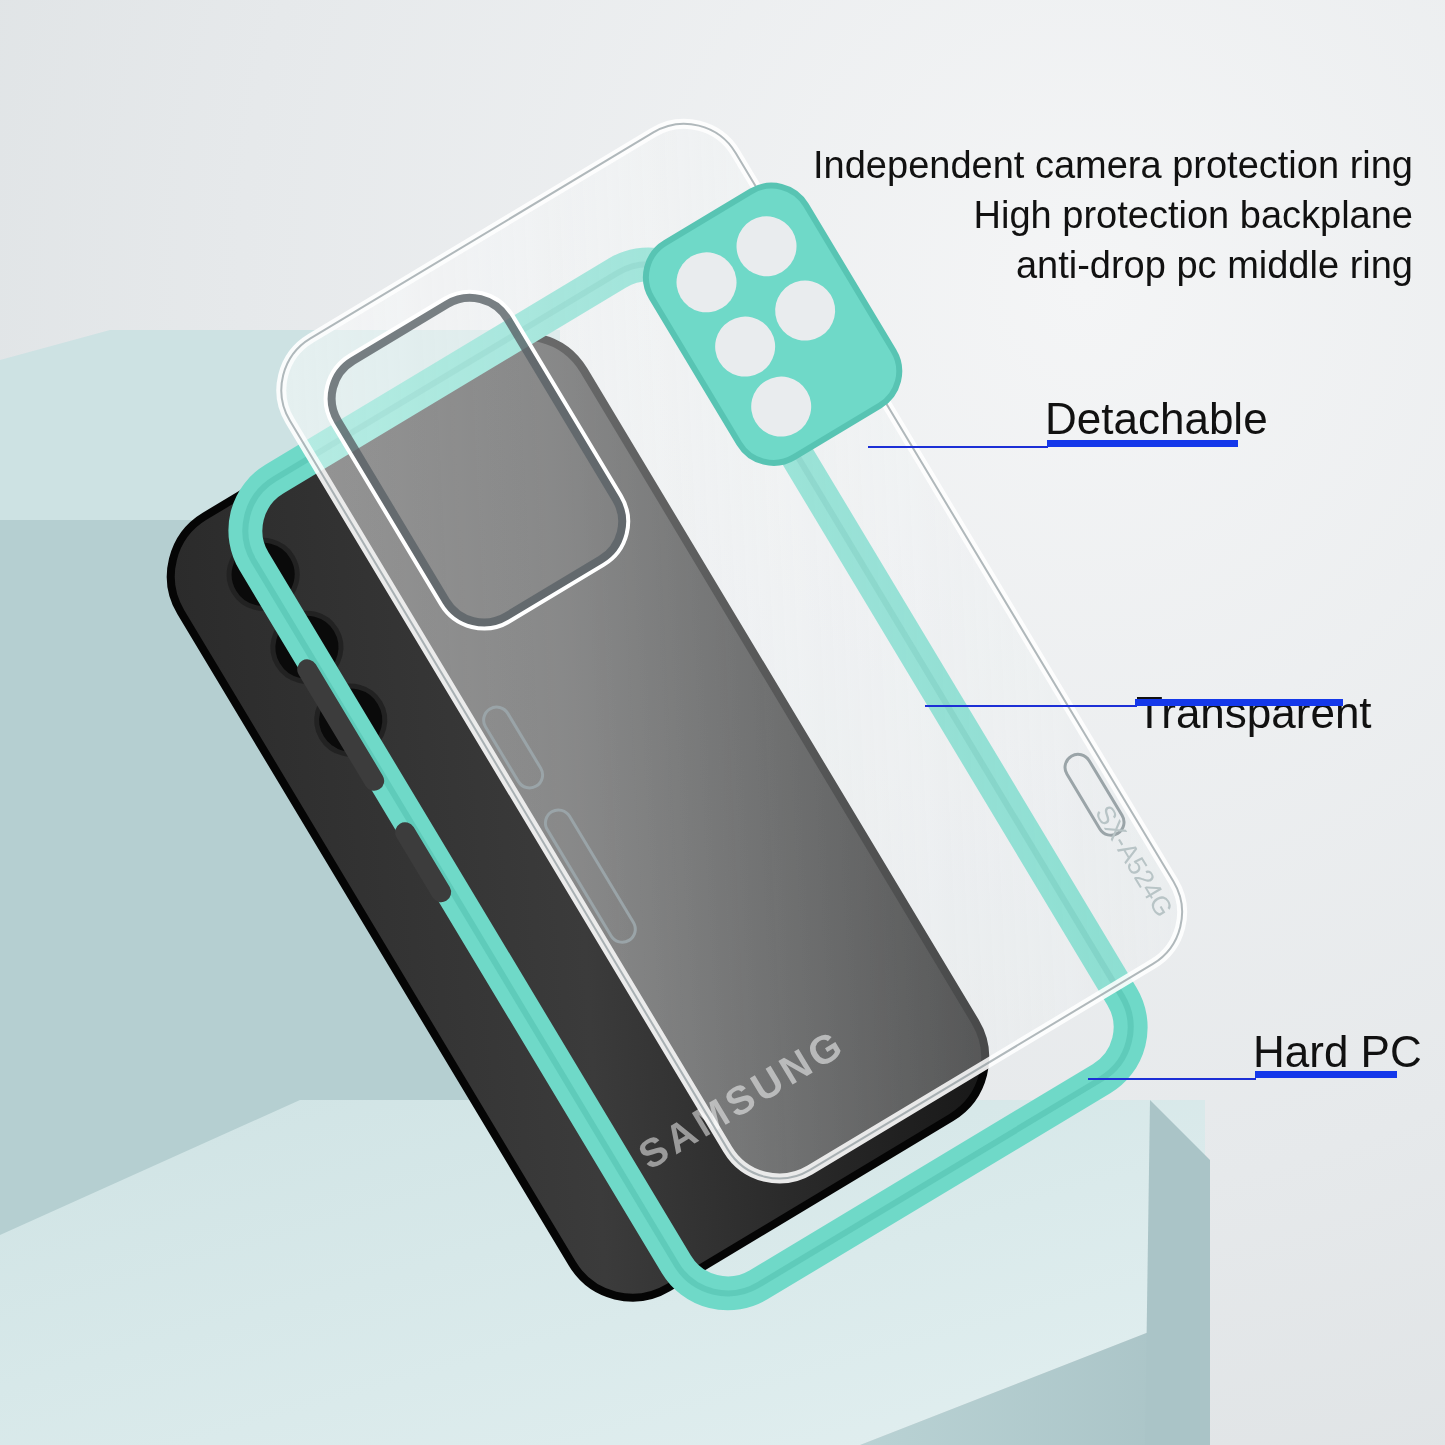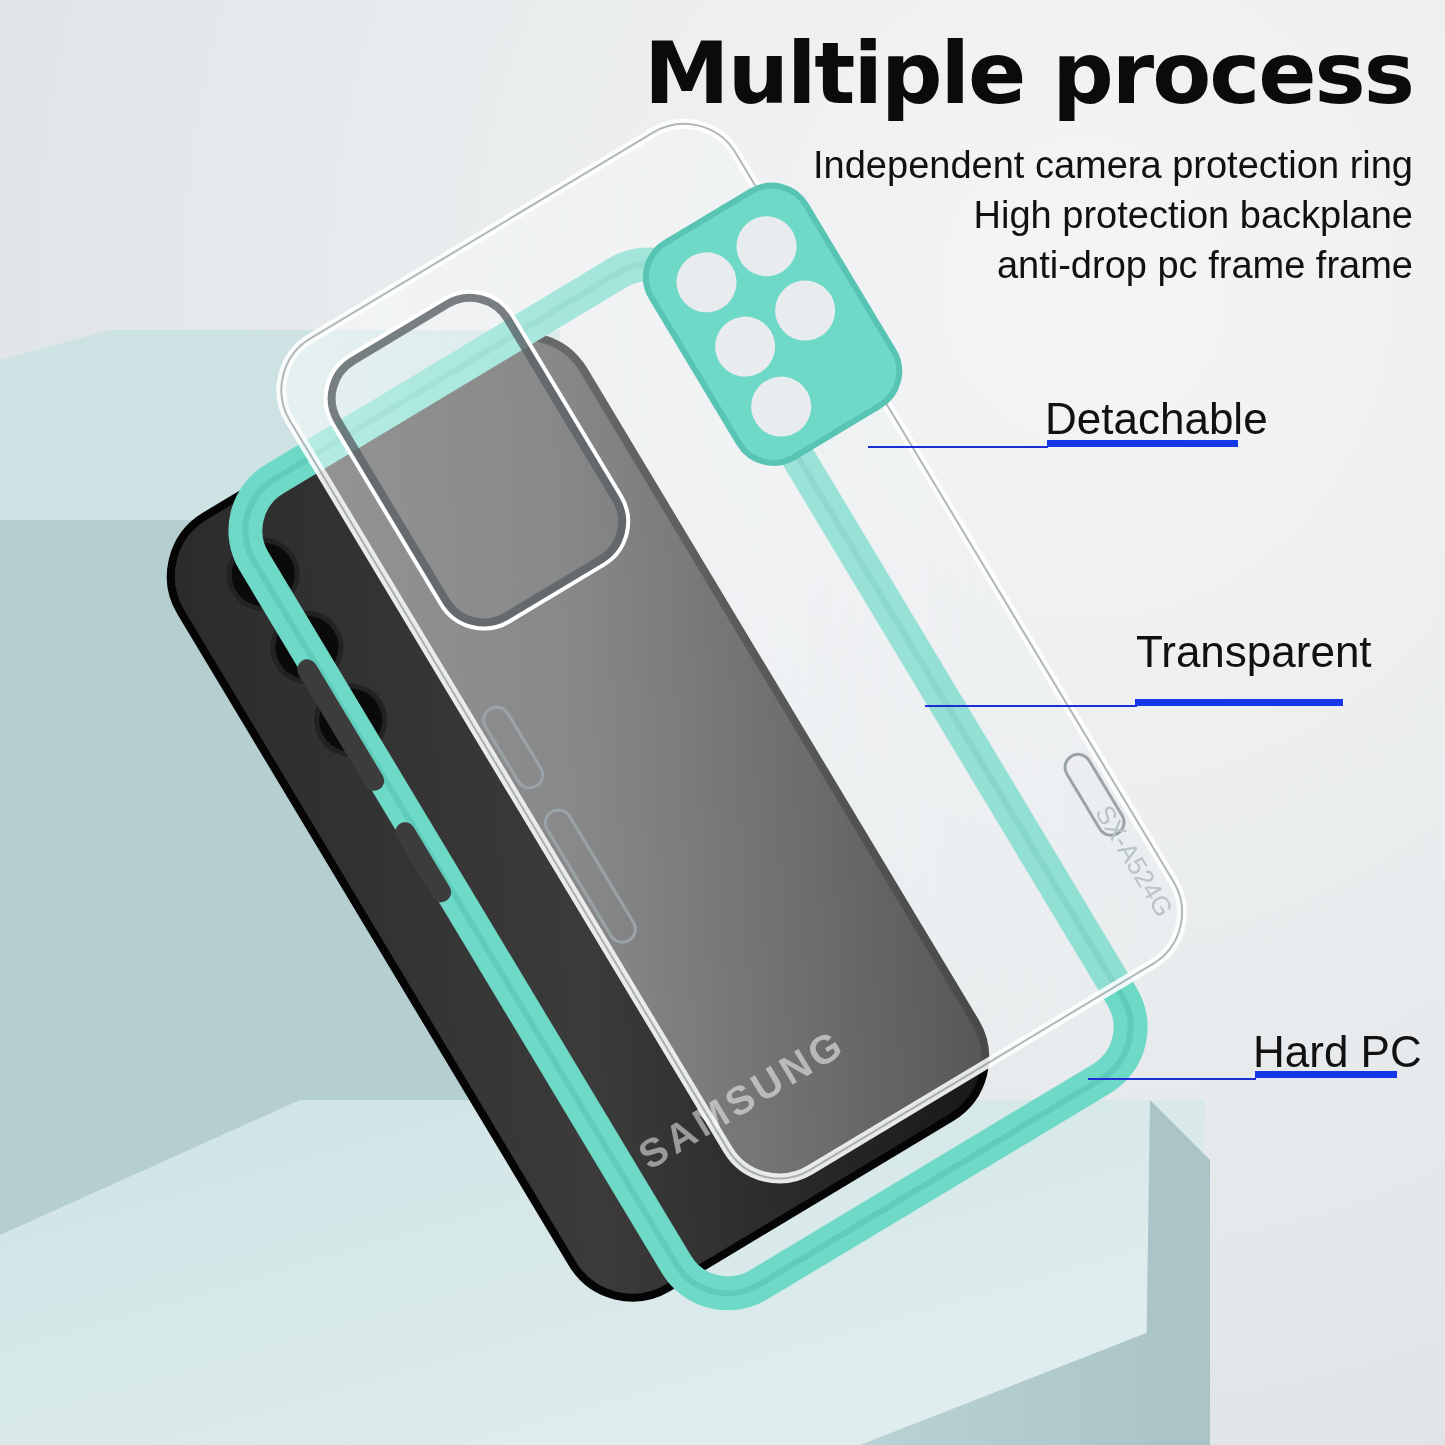--- a/index.html
+++ b/index.html
@@ -86,33 +86,32 @@
     <g transform="rotate(-31 770 320)">
       <rect x="680" y="200" width="180" height="250" rx="40" fill="#6fd9c8" stroke="#58c4b3" stroke-width="6"></rect>
       <circle cx="735" cy="255" r="30" fill="#e9ecee"></circle>
       <circle cx="805" cy="255" r="30" fill="#e9ecee"></circle>
       <circle cx="735" cy="330" r="30" fill="#e9ecee"></circle>
       <circle cx="805" cy="330" r="30" fill="#e9ecee"></circle>
       <circle cx="735" cy="400" r="30" fill="#e9ecee"></circle>
     </g>
   </svg>
 
-  <h1 class="headline">Multiple process</h1>
   <p class="subline sub1">Independent camera protection ring</p>
   <p class="subline sub2">High protection backplane</p>
-  <p class="subline sub3">anti-drop pc frame frame</p>
+  <p class="subline sub3">anti-drop pc middle ring</p>
 
   <div class="callout" style="left:0;top:0;">
     <span class="label" style="left:1045px;top:397px;">Detachable</span>
     <div class="thin" style="left:868px;top:446px;width:180px;"></div>
     <div class="thick" style="left:1047px;top:440px;width:191px;"></div>
   </div>
 
   <div class="callout" style="left:0;top:0;">
-    <span class="label" style="left:1136px;top:630px;">Transparent</span>
+    <span class="label" style="left:1136px;top:691px;">Transparent</span>
     <div class="thin" style="left:925px;top:705px;width:212px;"></div>
     <div class="thick" style="left:1135px;top:699px;width:208px;"></div>
   </div>
 
   <div class="callout" style="left:0;top:0;">
     <span class="label" style="left:1253px;top:1030px;">Hard PC</span>
     <div class="thin" style="left:1088px;top:1078px;width:168px;"></div>
     <div class="thick" style="left:1255px;top:1071px;width:142px;"></div>
   </div>
 </div>

